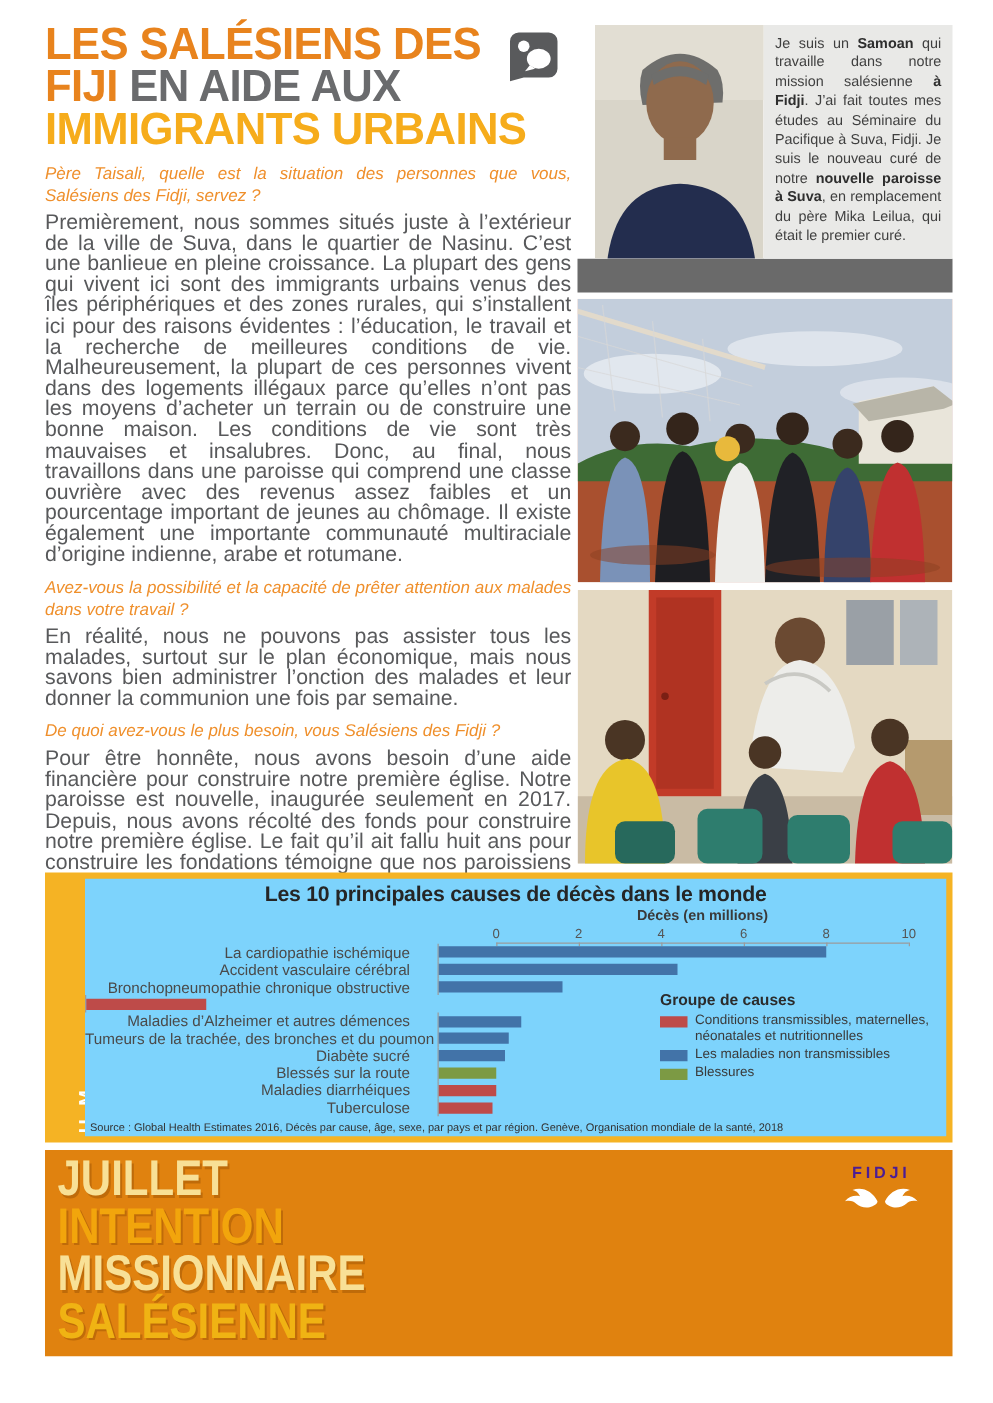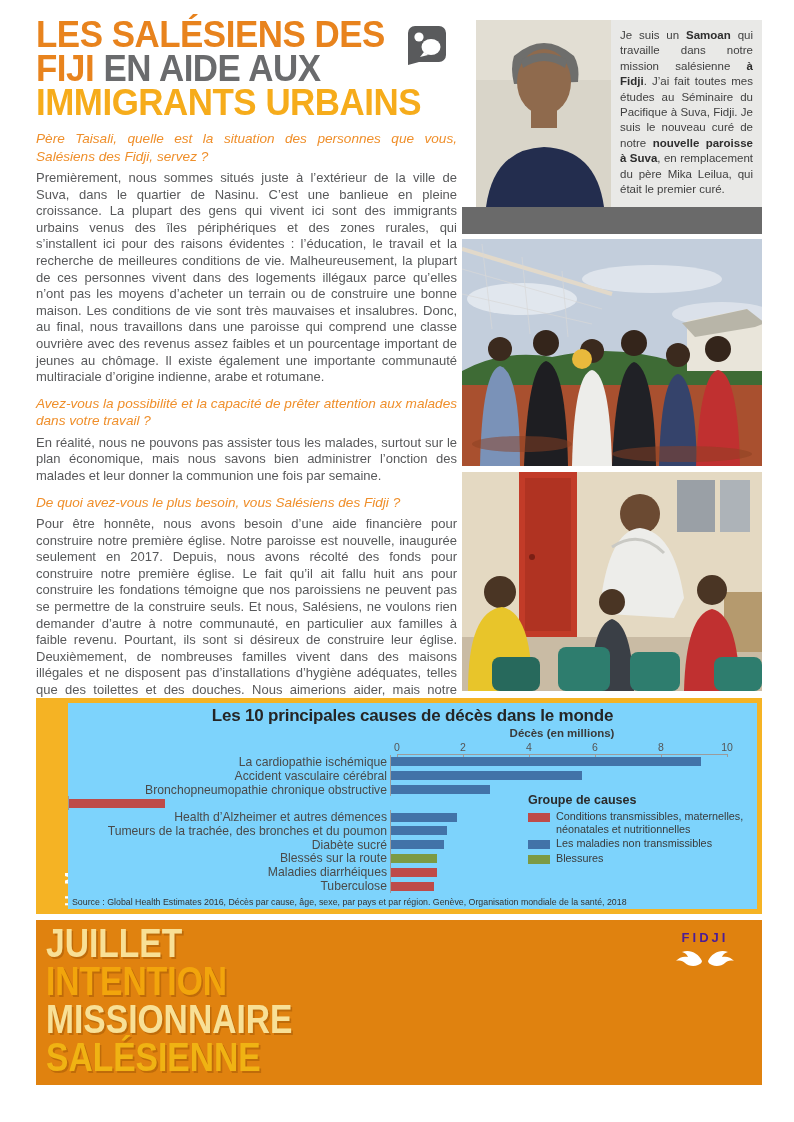--- a/index.html
+++ b/index.html
@@ -13,21 +13,21 @@
   .t-orange{color:#E8831D;}
   .t-gray{color:#6A6B6D;}
   .t-gold{color:#F6AC1B;}
 
   .interview-icon{position:absolute;left:404px;top:24px;width:44px;height:44px;}
 
   
   .qa{margin-top:10px;}
   .question{color:#EF8F2B;font-style:italic;font-weight:500;font-size:13.6px;
             line-height:17.5px;text-align:justify;margin:9px 0 5px 0;}
-  .answer{color:#58595B;font-size:13px;line-height:16.6px;text-align:justify;}
+  .answer{color:#58595B;font-size:17px;line-height:16.6px;text-align:justify;}
 
   
   .right-col{position:absolute;left:462px;top:20px;width:300px;}
   .profile-row{display:flex;height:187px;padding-left:14px;}
   .portrait{width:135px;height:187px;flex:0 0 135px;overflow:hidden;}
   .quotebox{flex:1;background:#E9E9E7;padding:8px 9px;box-sizing:border-box;
             font-size:11.5px;line-height:15.4px;color:#3F3F3F;text-align:justify;}
   .quotebox b{color:#2E2E2E;}
   .dark-bar{height:27px;background:#6A6A6A;}
   .photo2{margin-top:5px;width:300px;height:227px;overflow:hidden;}
@@ -42,21 +42,21 @@
   .forum-inner{position:absolute;left:32px;top:5px;right:5px;bottom:5px;background:#7dd3fc;}
   .chart-title{position:absolute;left:0;right:0;top:3px;text-align:center;
                color:#252525;font-weight:bold;font-size:17px;letter-spacing:-0.2px;}
   .axis-title{position:absolute;left:329px;width:330px;top:24px;text-align:center;
               color:#3A3A3A;font-weight:bold;font-size:11.5px;}
   .ticks{position:absolute;left:329px;width:330px;top:38px;height:13px;border-bottom:1px solid #9B9B9B;}
   .tick{position:absolute;top:0;transform:translateX(-50%);font-size:10.5px;color:#555;}
   .tickstub{position:absolute;top:13px;width:1px;height:3px;background:#9B9B9B;}
   .rows{position:absolute;left:0;top:52px;width:659px;}
   .crow{display:flex;height:13.8px;align-items:center;}
-  .clabel{width:322px;padding-right:3px;box-sizing:border-box;text-align:right;
+  .clabel{width:282px;padding-right:22px;box-sizing:border-box;text-align:right;
           font-size:12.2px;color:#4A4A4A;white-space:nowrap;}
   .cbararea{width:330px;height:100%;border-left:1px solid #9B9B9B;position:relative;}
   .cbar{position:absolute;left:0;top:2.4px;height:9px;}
   .legend{position:absolute;left:460px;top:90px;width:232px;}
   .legend-title{font-weight:bold;font-size:12.5px;color:#2B2B2B;margin-bottom:3px;}
   .legend-item{display:flex;margin-bottom:2px;}
   .swatch{flex:0 0 22px;height:9px;margin:3px 6px 0 0;}
   .legend-text{font-size:10.8px;line-height:12.5px;color:#3A3A3A;}
   .source{position:absolute;left:4px;bottom:2px;font-size:8.8px;color:#333333;white-space:nowrap;}
 
@@ -224,21 +224,21 @@
             <div class="cbararea">
               <div class="cbar" style="width: 30%; background: rgb(66, 115, 168);"></div>
             </div>
           </div>
           <div class="crow">
             <div class="cbararea">
               <div class="cbar" style="width: 29%; background: rgb(190, 75, 73);"></div>
             </div>
           </div>
           <div class="crow">
-            <div class="clabel">Health d’Alzheimer et autres démences</div>
+            <div class="clabel">Maladies d’Alzheimer et autres démences</div>
             <div class="cbararea">
               <div class="cbar" style="width: 20%; background: rgb(66, 115, 168);"></div>
             </div>
           </div>
           <div class="crow">
             <div class="clabel">Tumeurs de la trachée, des bronches et du poumon</div>
             <div class="cbararea">
               <div class="cbar" style="width: 17%; background: rgb(66, 115, 168);"></div>
             </div>
           </div>

